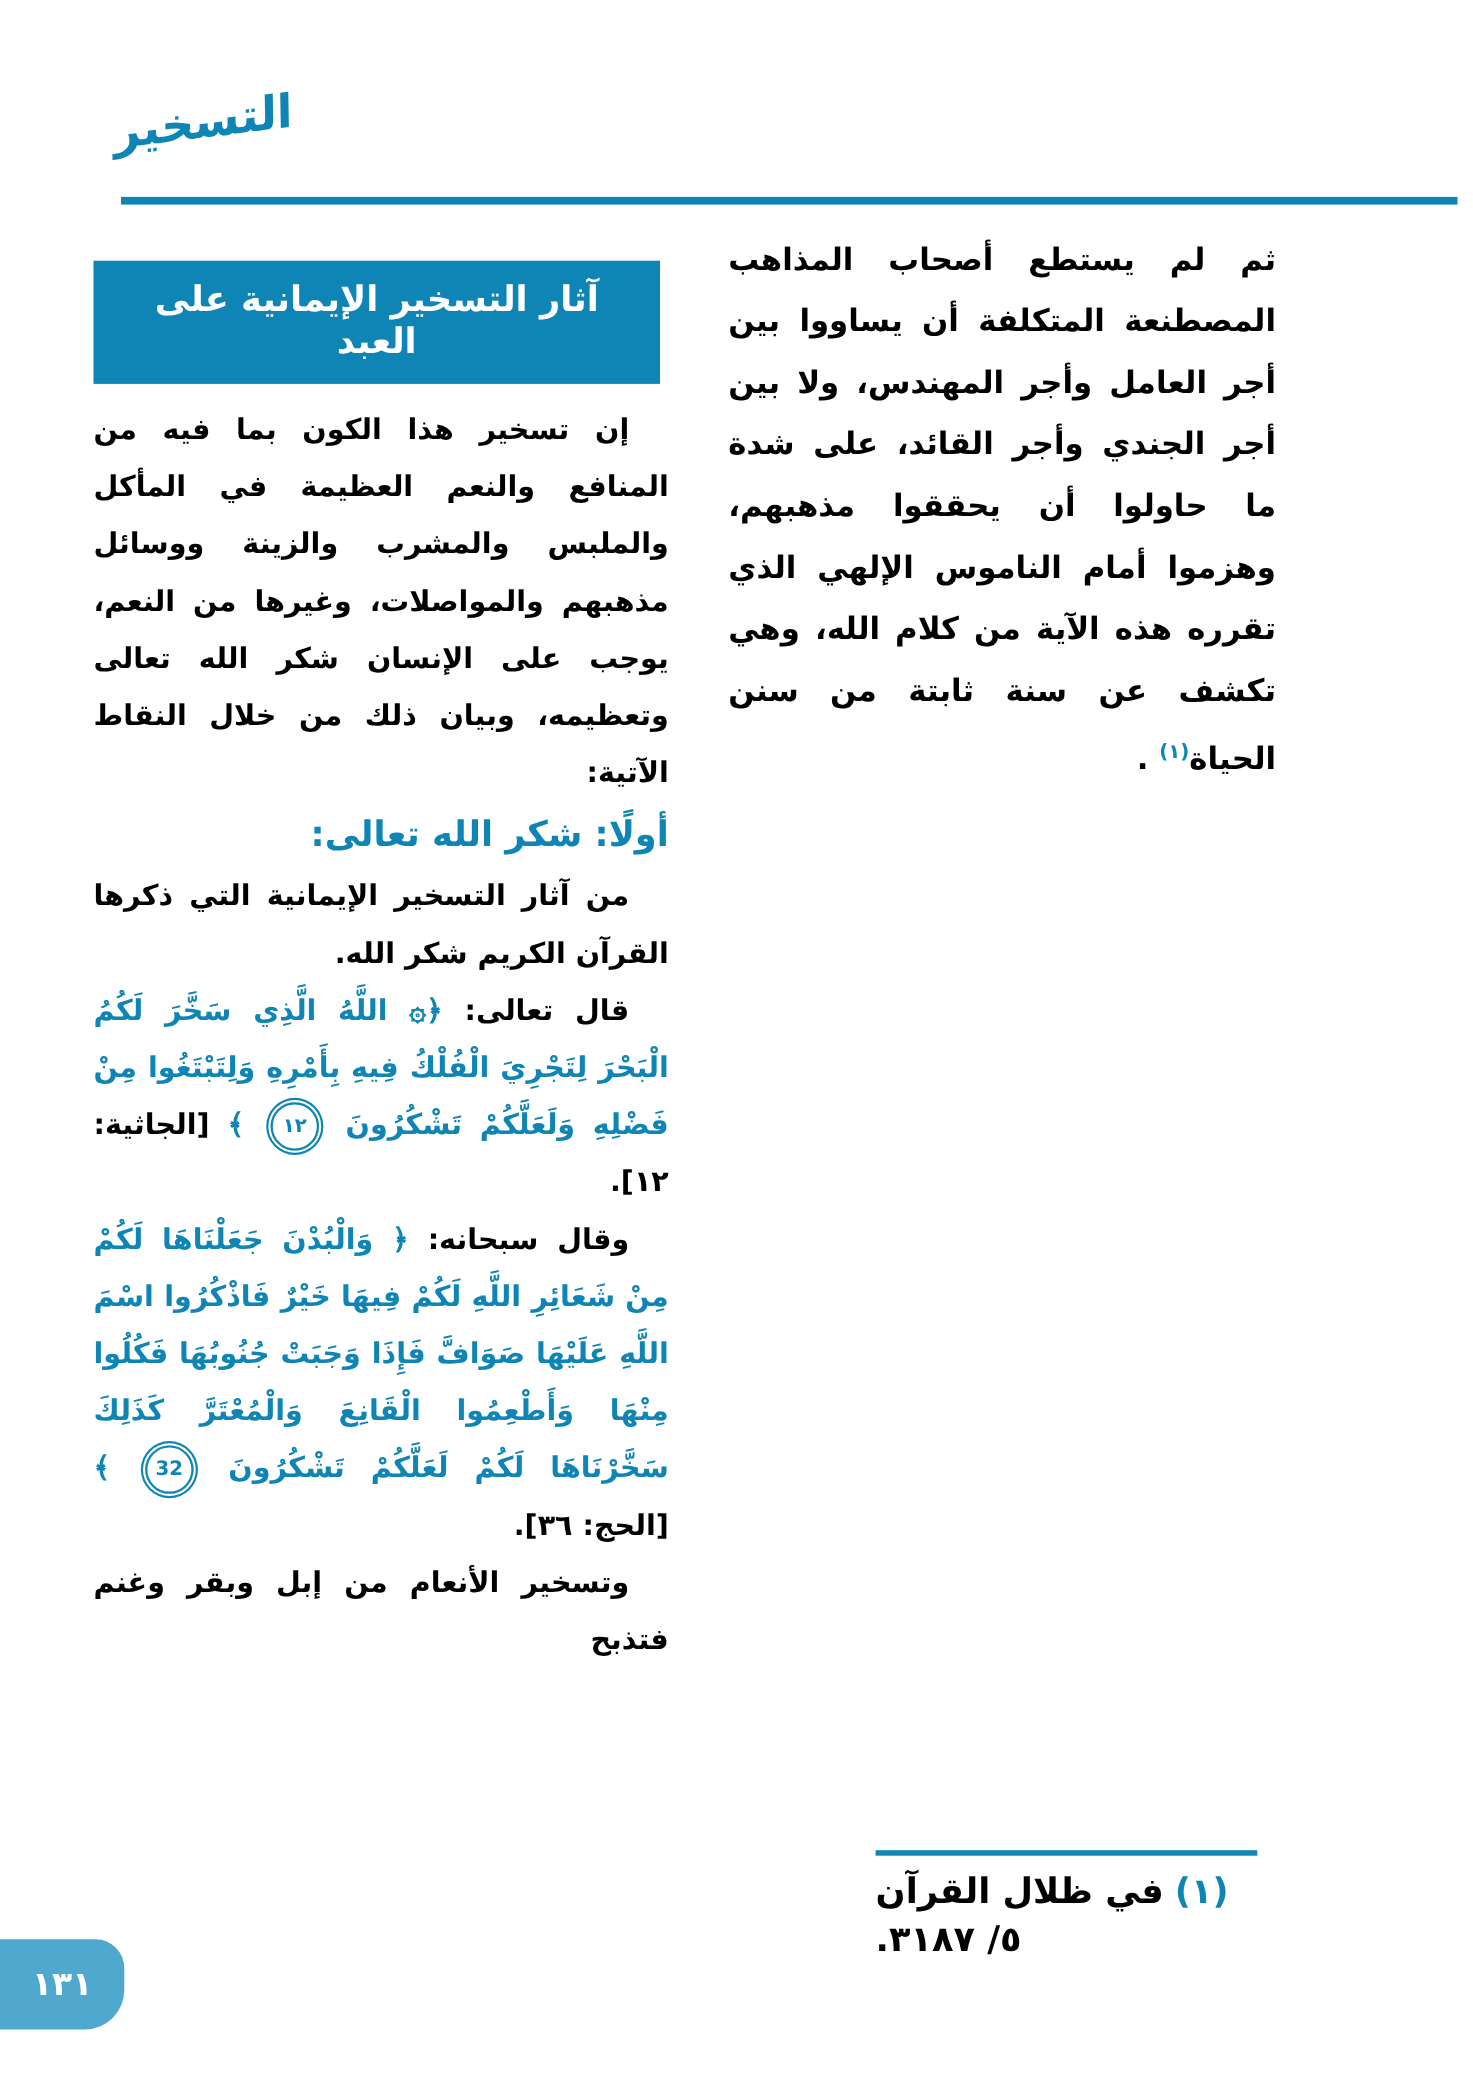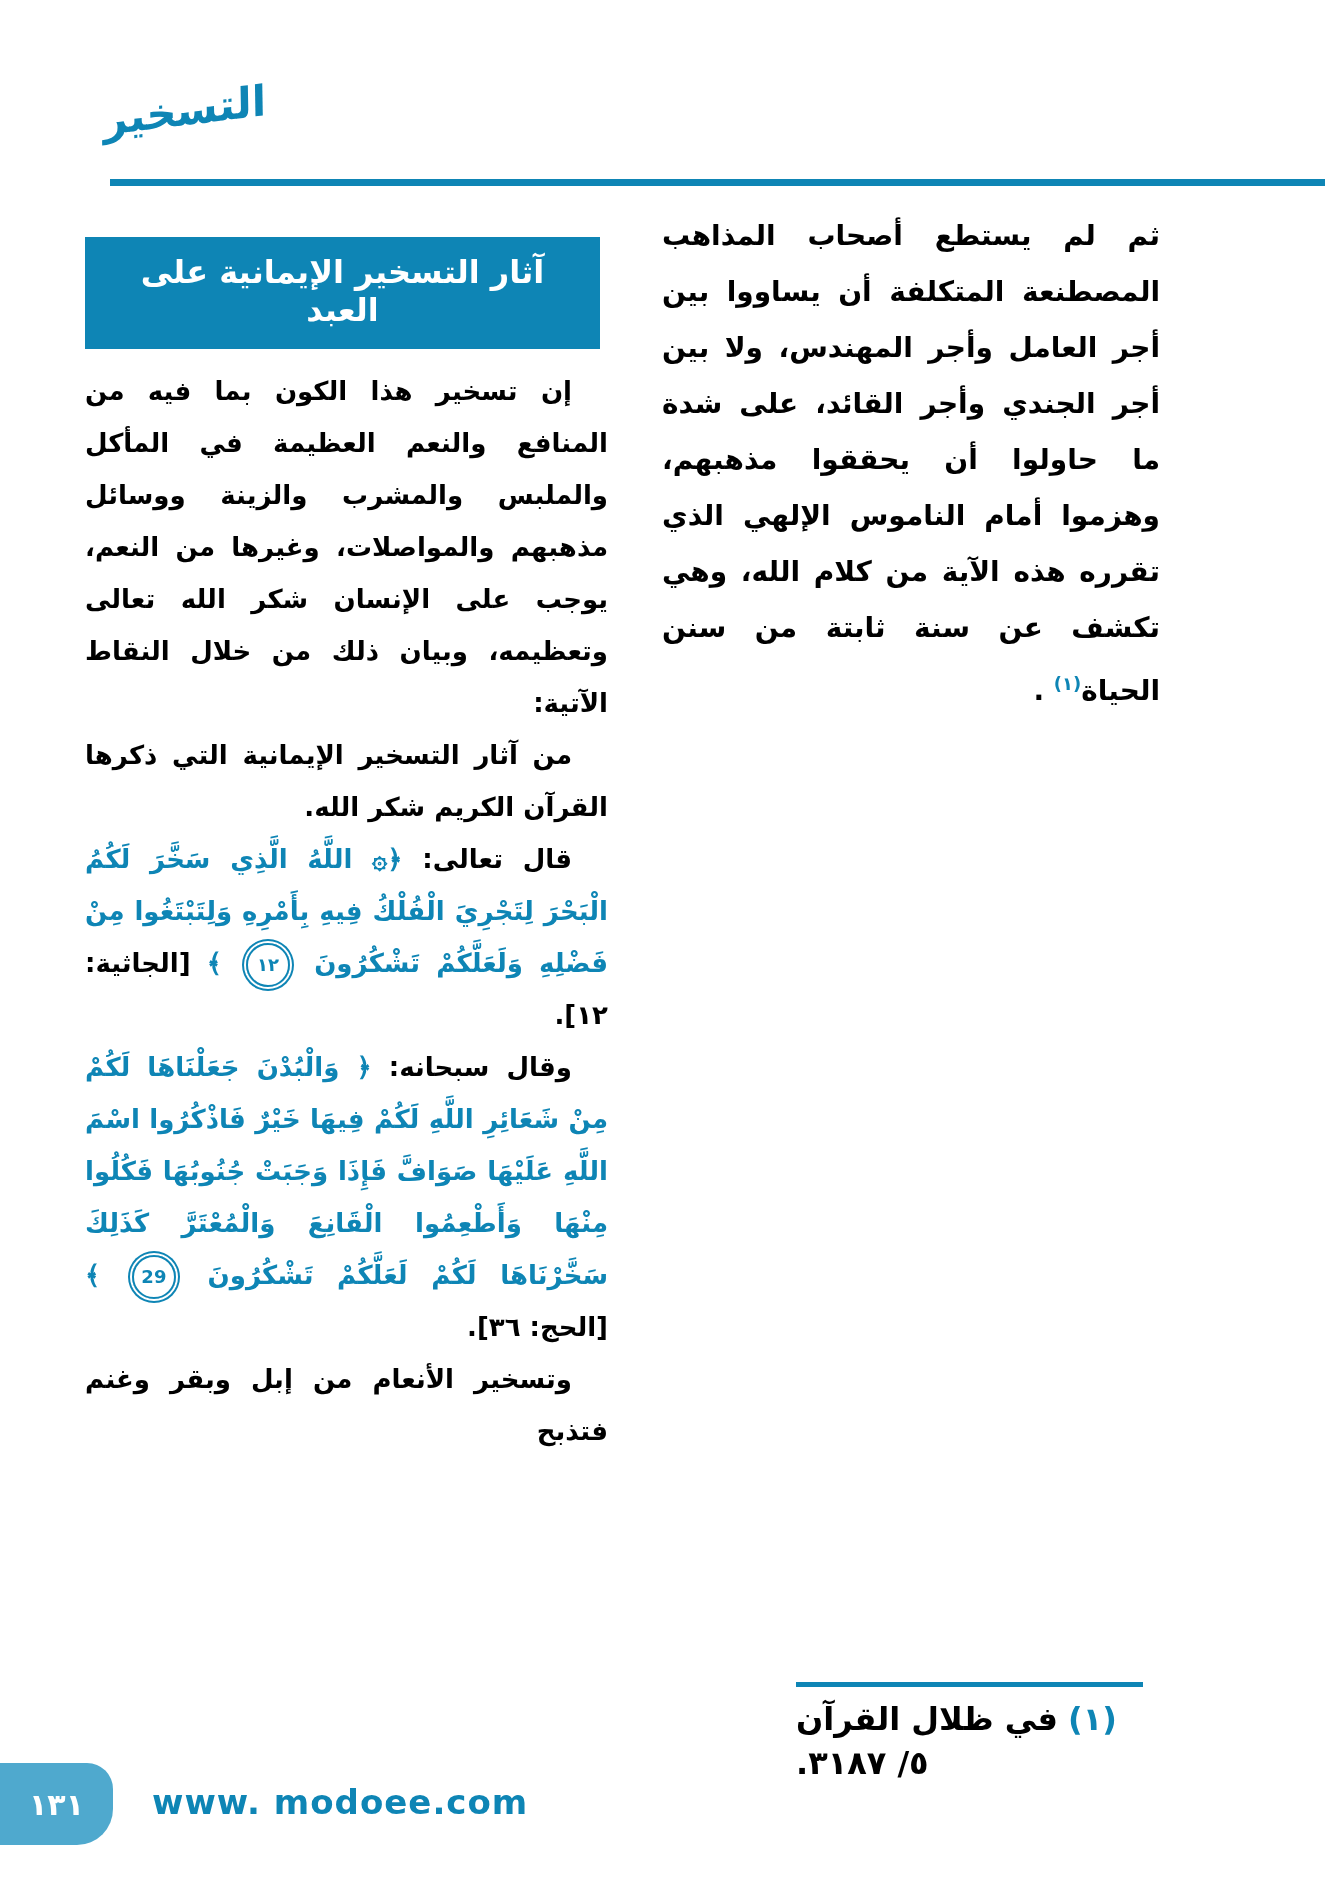--- a/index.html
+++ b/index.html
@@ -102,48 +102,48 @@
 
   <section class="col-right">
     <p class="body-par"><span>ثم لم يستطع أصحاب المذاهب المصطنعة المتكلفة أن يساووا بين أجر العامل وأجر المهندس، ولا بين أجر الجندي وأجر القائد، على شدة ما حاولوا أن يحققوا مذهبهم، وهزموا أمام الناموس الإلهي الذي تقرره هذه الآية من كلام الله، وهي تكشف عن سنة ثابتة من سنن الحياة</span><sup class="fn-ref">(١)</sup> <span>.</span></p>
   </section>
 
   <section class="col-left">
     <div class="section-box">آثار التسخير الإيمانية على العبد</div>
 
     <p class="indent">إن تسخير هذا الكون بما فيه من المنافع والنعم العظيمة في المأكل والملبس والمشرب والزينة ووسائل مذهبهم والمواصلات، وغيرها من النعم، يوجب على الإنسان شكر الله تعالى وتعظيمه، وبيان ذلك من خلال النقاط الآتية:</p>
 
+    <h3 class="subheading">أولًا: شكر الله تعالى:</h3>
 
     <p class="indent">من آثار التسخير الإيمانية التي ذكرها القرآن الكريم شكر الله.</p>
 
     <p class="indent">
       <span>قال تعالى:</span>
       <span class="quran">﴿۞</span>
       <span class="quran">اللَّهُ الَّذِي سَخَّرَ لَكُمُ الْبَحْرَ لِتَجْرِيَ الْفُلْكُ فِيهِ بِأَمْرِهِ وَلِتَبْتَغُوا مِنْ فَضْلِهِ وَلَعَلَّكُمْ تَشْكُرُونَ</span>
       <span class="ayah-badge">١٢</span>
       <span class="quran">﴾</span>
       <span class="v-ref">[الجاثية: ١٢].</span>
     </p>
 
     <p class="indent">
       <span>وقال سبحانه:</span>
       <span class="quran">﴿</span>
       <span class="quran">وَالْبُدْنَ جَعَلْنَاهَا لَكُمْ مِنْ شَعَائِرِ اللَّهِ لَكُمْ فِيهَا خَيْرٌ فَاذْكُرُوا اسْمَ اللَّهِ عَلَيْهَا صَوَافَّ فَإِذَا وَجَبَتْ جُنُوبُهَا فَكُلُوا مِنْهَا وَأَطْعِمُوا الْقَانِعَ وَالْمُعْتَرَّ كَذَلِكَ سَخَّرْنَاهَا لَكُمْ لَعَلَّكُمْ تَشْكُرُونَ</span>
-      <span class="ayah-badge">29</span>
+      <span class="ayah-badge">32</span>
       <span class="quran">﴾</span>
       <span class="v-ref">[الحج: ٣٦].</span>
     </p>
 
 
     <p class="indent">وتسخير الأنعام من إبل وبقر وغنم فتذبح</p>
   </section>
 
   <div class="footnote">
     <div class="footnote-rule"></div>
     <span class="footnote-marker">(١)</span><span>في ظلال القرآن ٥/ ٣١٨٧.</span>
   </div>
 
   <div class="page-tab">
     <span>١٣١</span>
   </div>
-  <div class="website">www. modoee.com</div>
 
 </div>
 
 </body></html>

